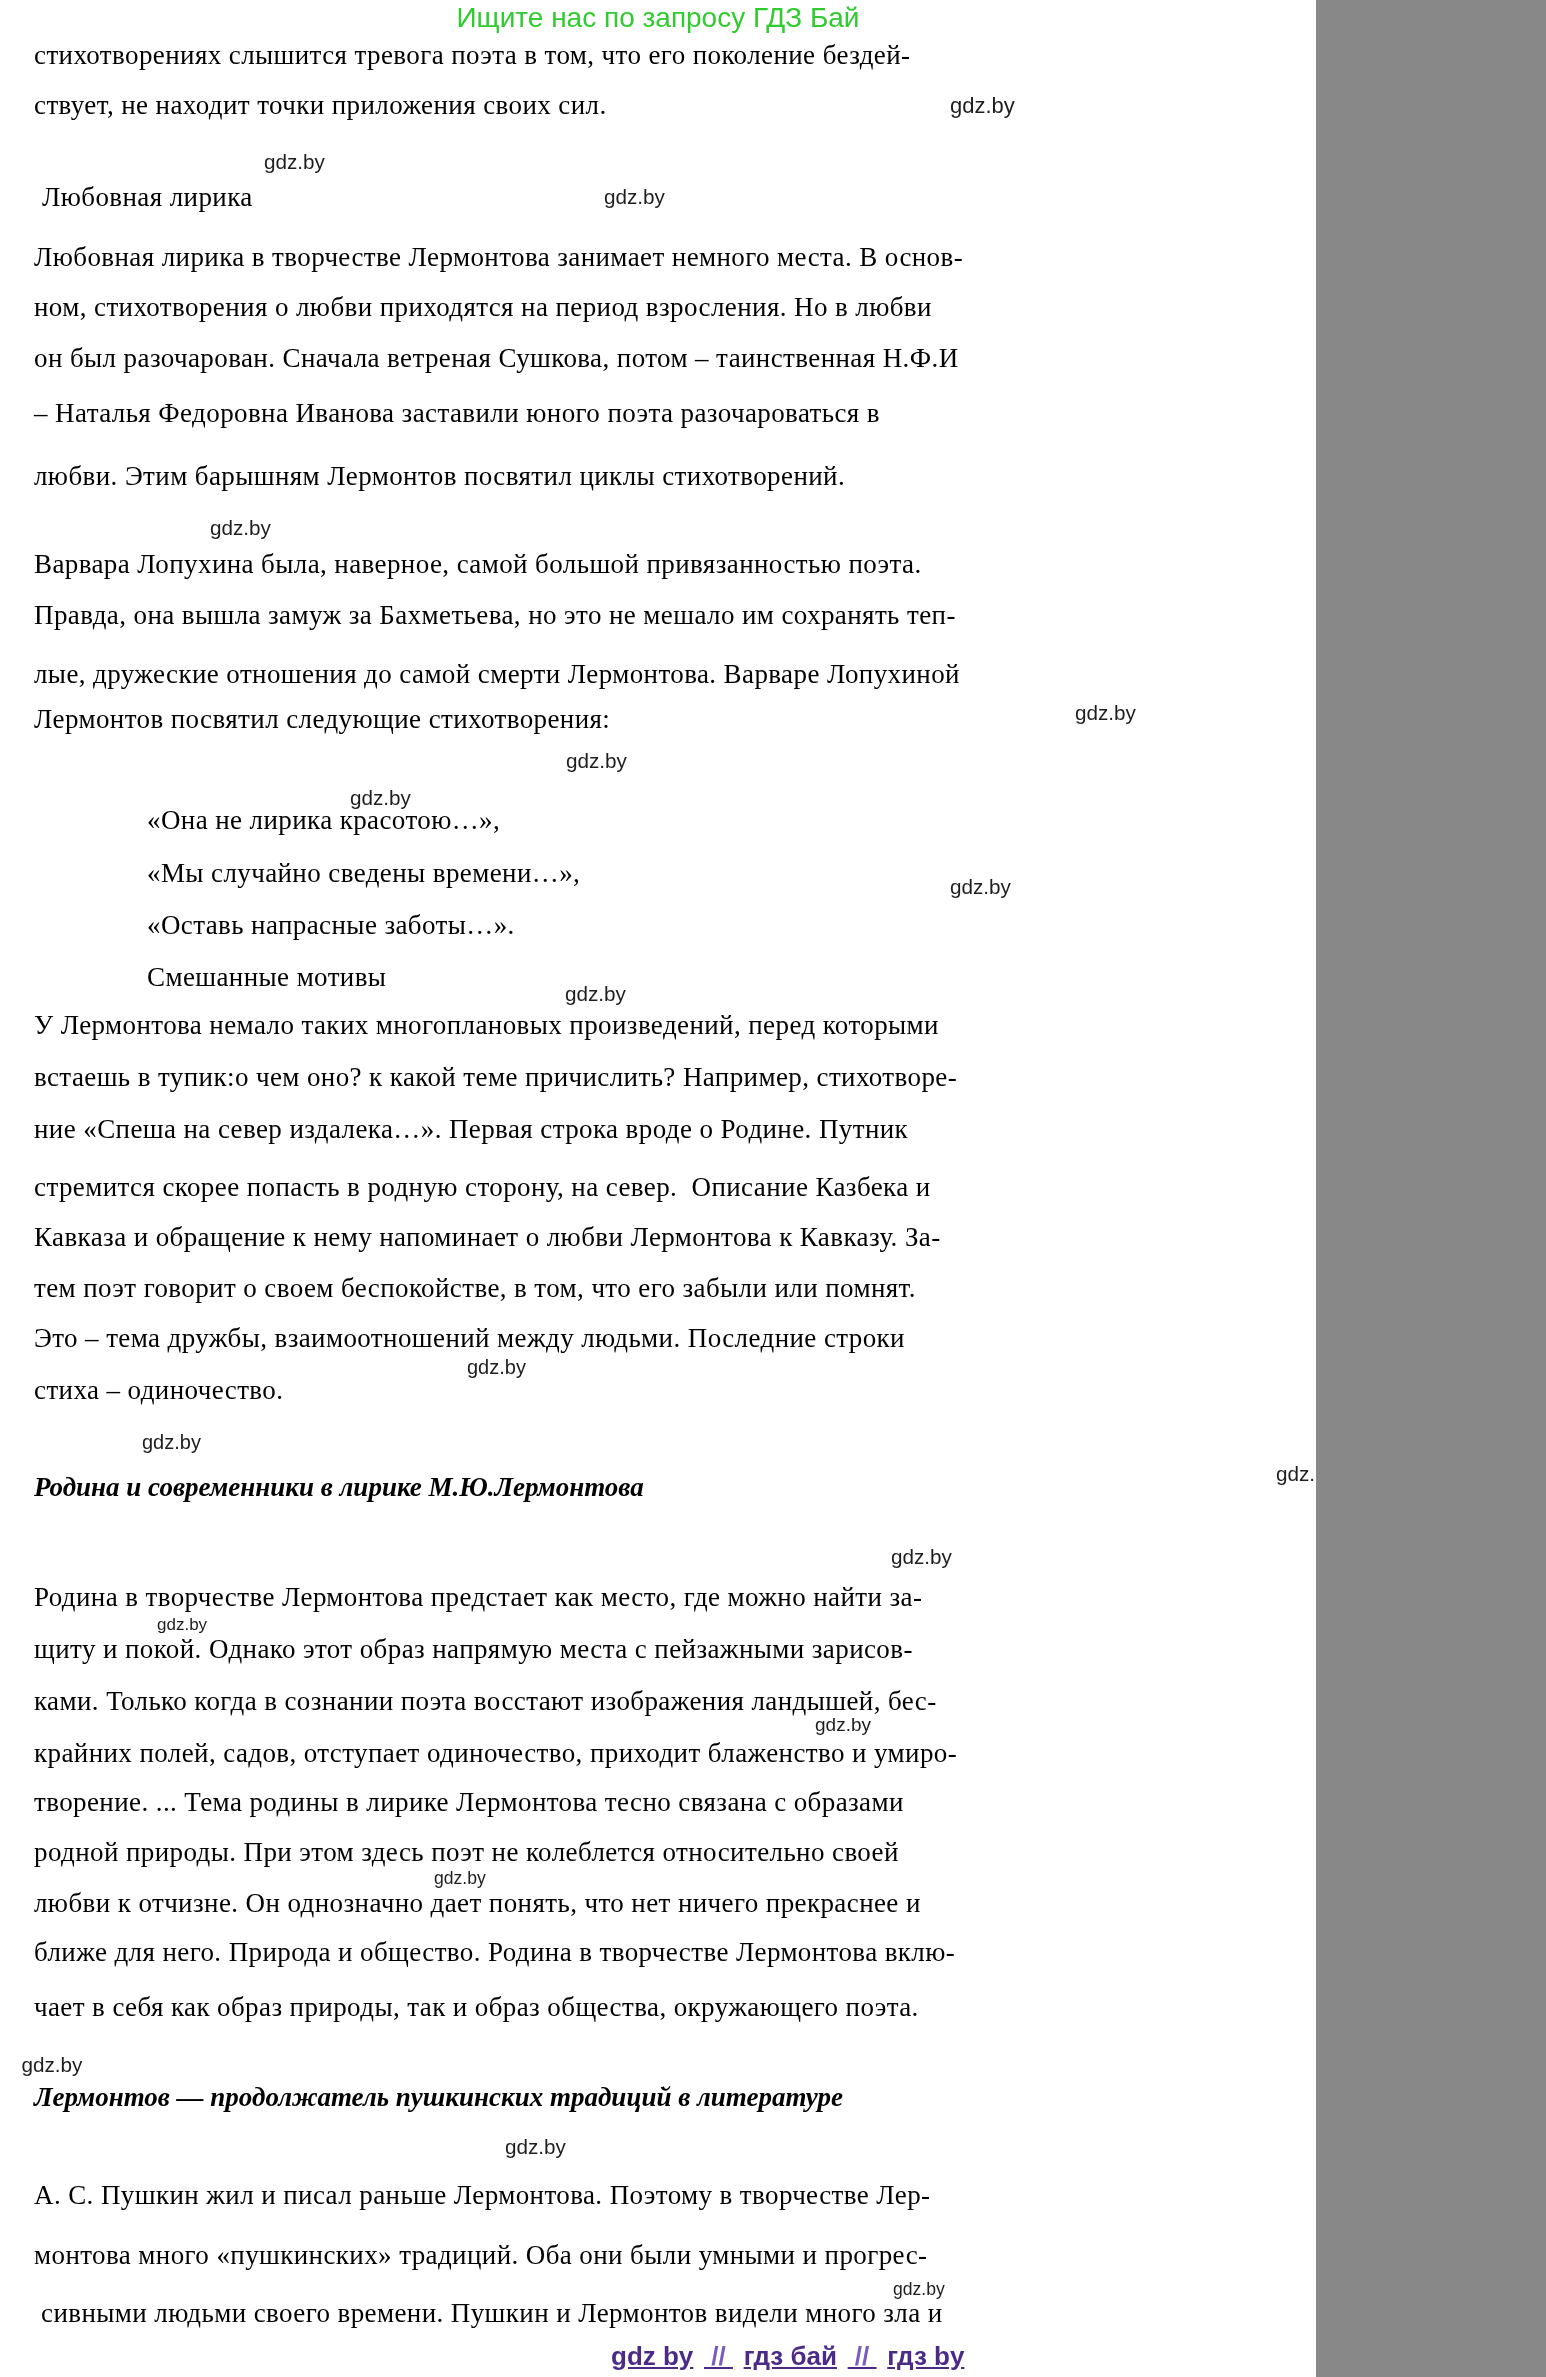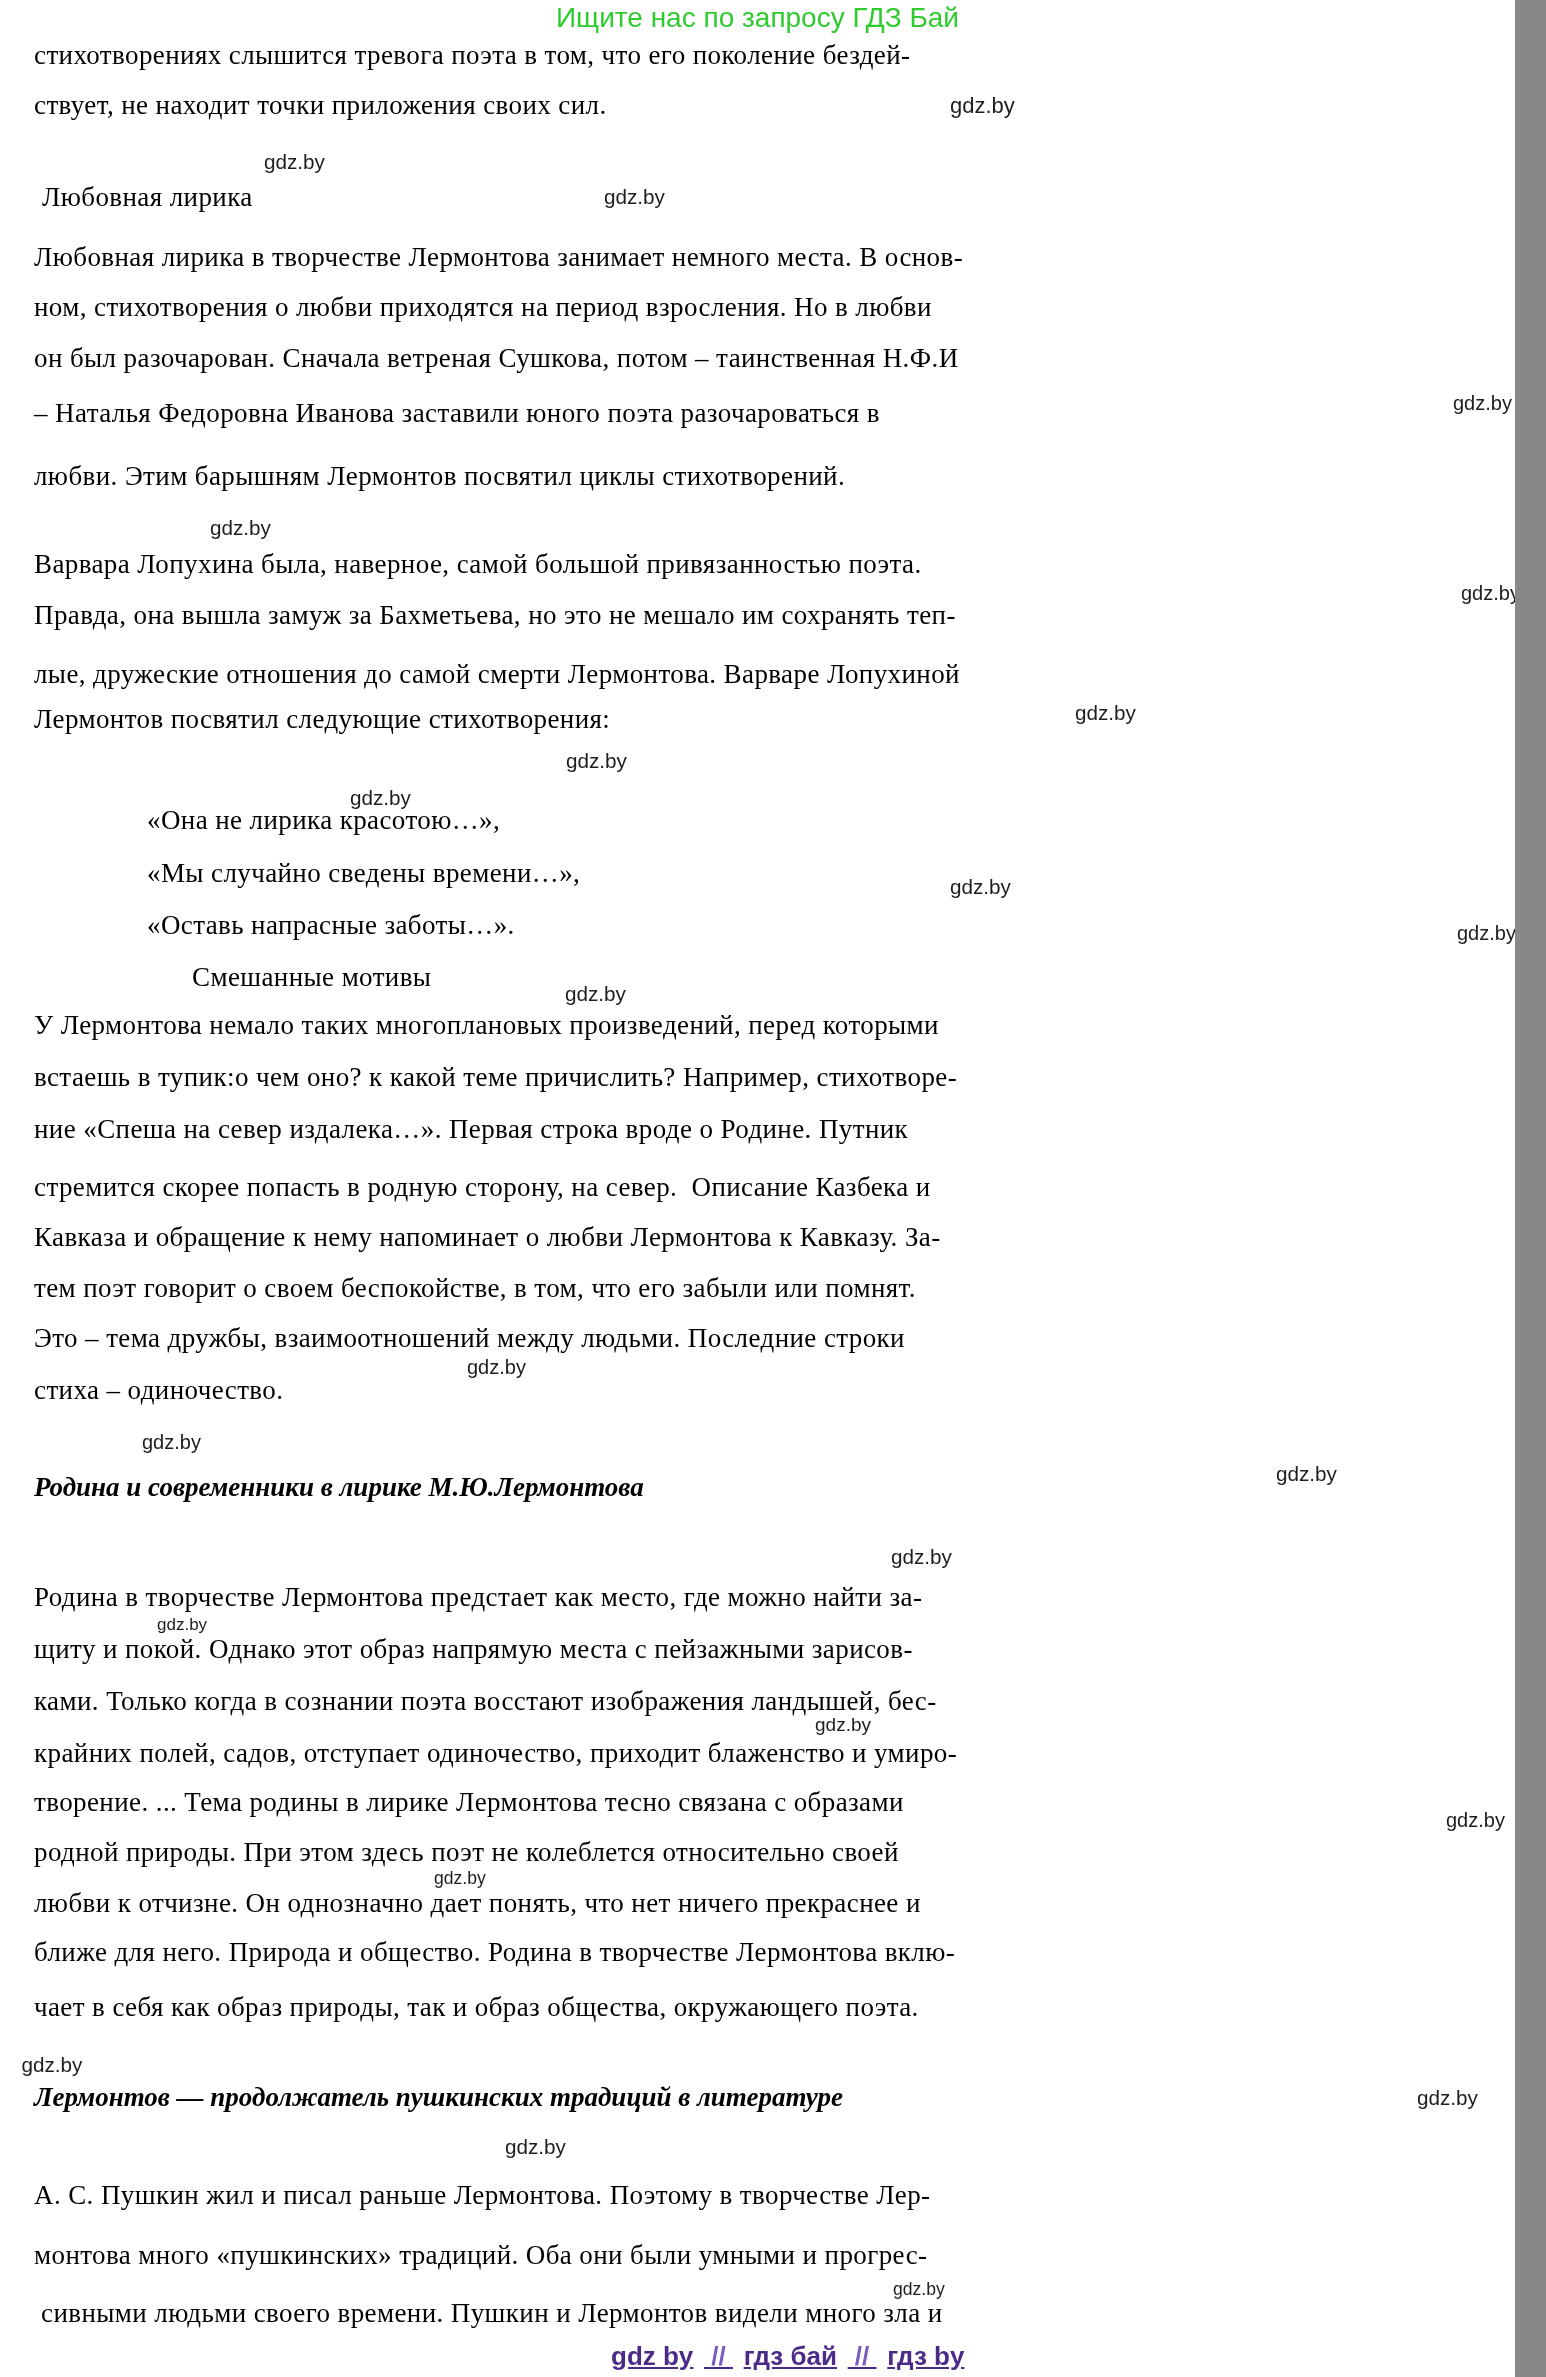--- a/index.html
+++ b/index.html
@@ -1,18 +1,18 @@
 <!DOCTYPE html>
 <html style="font-size:12.2px"><head>
 <meta charset="utf-8">
 <style>
   html,body{margin:0;padding:0;background:#888;}
   #page{
     position:relative;
-    width:1515px;height:2377px;
+    width:1316px;height:2377px;
     background:#ffffff;
     overflow:hidden;
     font-family:"Liberation Serif", serif;
     color:var(--text-black,#000);
   }
   .promo-header{
     position:absolute;top:1.5px;left:0;right:0;
     text-align:center;
     font-family:"Liberation Sans", sans-serif;
     font-size:28px;font-weight:500;
@@ -56,21 +56,21 @@
       <div class="line body" style="left: 34px; top: 343px;">он был разочарован. Сначала ветреная Сушкова, потом – таинственная Н.Ф.И</div>
       <div class="line body" style="left: 34px; top: 398px;">– Наталья Федоровна Иванова заставили юного поэта разочароваться в</div>
       <div class="line body" style="left: 34px; top: 461px;">любви. Этим барышням Лермонтов посвятил циклы стихотворений.</div>
       <div class="line body" style="left: 34px; top: 549px;">Варвара Лопухина была, наверное, самой большой привязанностью поэта.</div>
       <div class="line body" style="left: 34px; top: 600px;">Правда, она вышла замуж за Бахметьева, но это не мешало им сохранять теп-</div>
       <div class="line body" style="left: 34px; top: 659px;">лые, дружеские отношения до самой смерти Лермонтова. Варваре Лопухиной</div>
       <div class="line body" style="left: 34px; top: 704px;">Лермонтов посвятил следующие стихотворения:</div>
       <div class="line poem" style="left: 147px; top: 805px;">«Она не лирика красотою…»,</div>
       <div class="line poem" style="left: 147px; top: 858px;">«Мы случайно сведены времени…»,</div>
       <div class="line poem" style="left: 147px; top: 910px;">«Оставь напрасные заботы…».</div>
-      <div class="line poem" style="left: 147px; top: 962px; margin-left: 45px;">Смешанные мотивы</div>
+      <div class="line poem" style="left: 147px; top: 962px;">Смешанные мотивы</div>
       <div class="line body" style="left: 34px; top: 1010px;">У Лермонтова немало таких многоплановых произведений, перед которыми</div>
       <div class="line body" style="left: 34px; top: 1062px;">встаешь в тупик:о чем оно? к какой теме причислить? Например, стихотворе-</div>
       <div class="line body" style="left: 34px; top: 1114px;">ние «Спеша на север издалека…». Первая строка вроде о Родине. Путник</div>
       <div class="line body" style="left: 34px; top: 1172px;">стремится скорее попасть в родную сторону, на север.  Описание Казбека и</div>
       <div class="line body" style="left: 34px; top: 1222px;">Кавказа и обращение к нему напоминает о любви Лермонтова к Кавказу. За-</div>
       <div class="line body" style="left: 34px; top: 1273px;">тем поэт говорит о своем беспокойстве, в том, что его забыли или помнят.</div>
       <div class="line body" style="left: 34px; top: 1323px;">Это – тема дружбы, взаимоотношений между людьми. Последние строки</div>
       <div class="line body" style="left: 34px; top: 1375px;">стиха – одиночество.</div>
       <div class="line heading" style="left: 34px; top: 1472px;">Родина и современники в лирике М.Ю.Лермонтова</div>
       <div class="line body" style="left: 34px; top: 1582px;">Родина в творчестве Лермонтова предстает как место, где можно найти за-</div>

